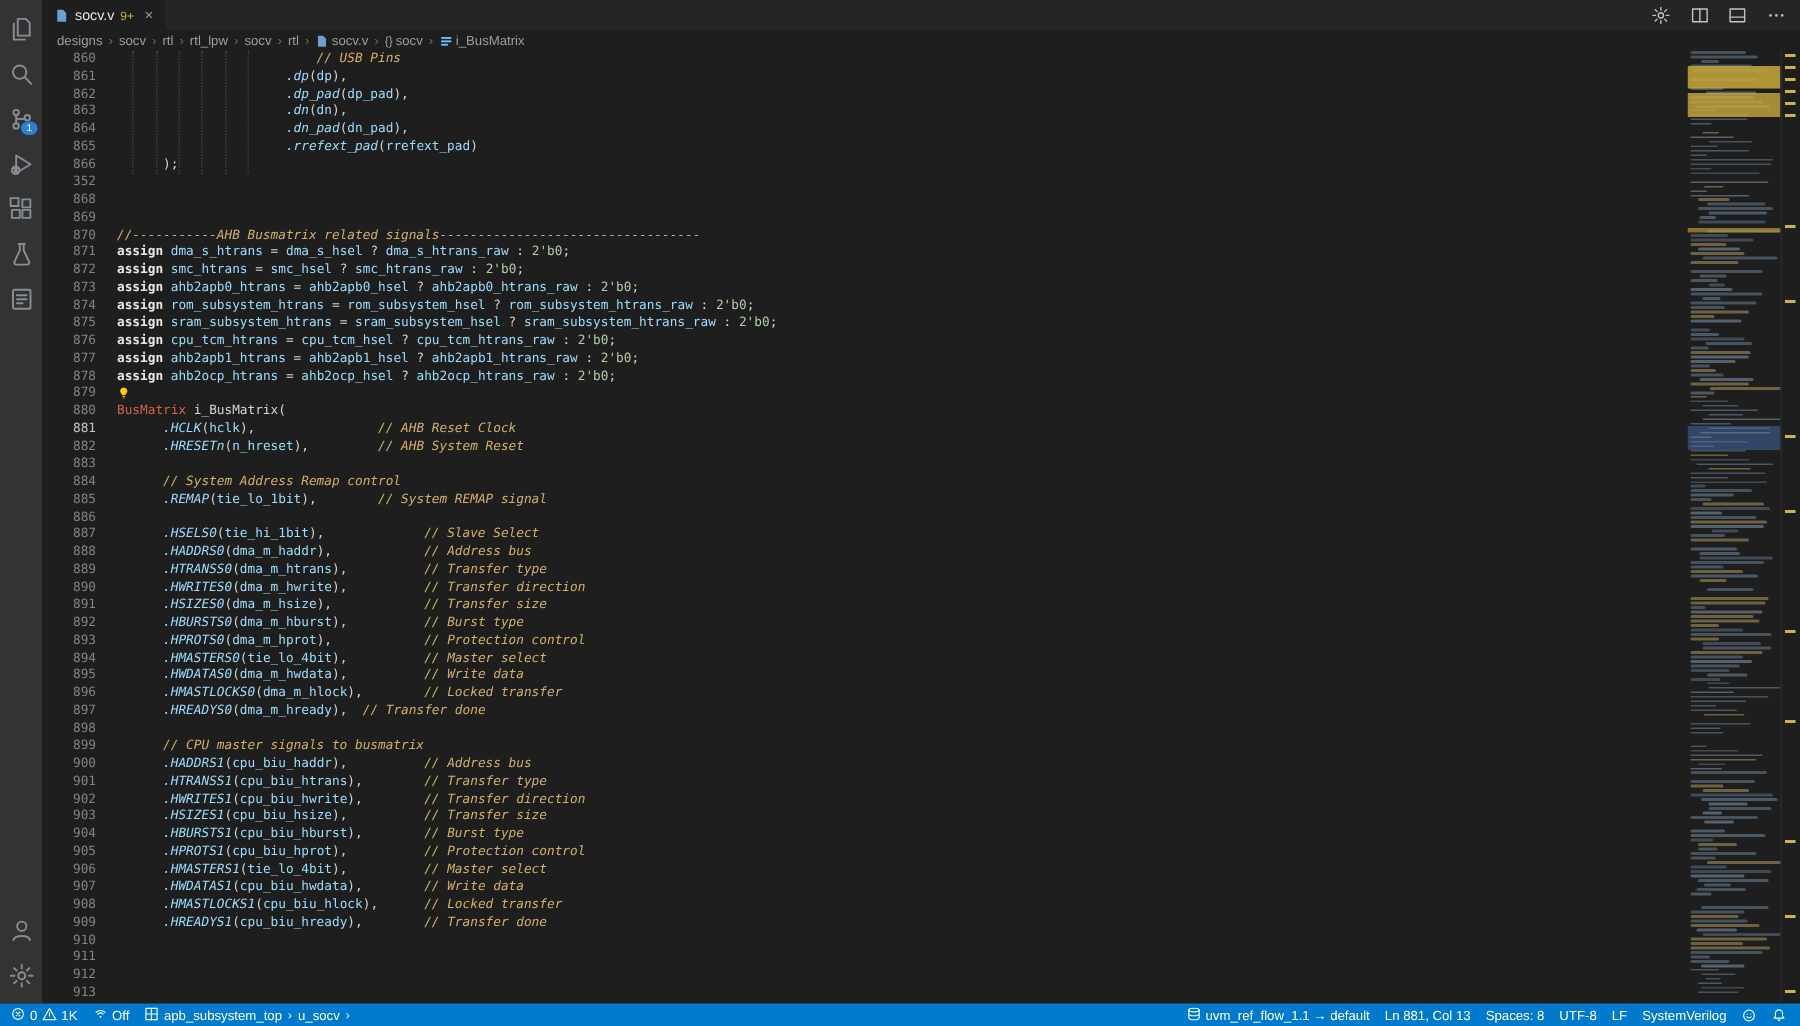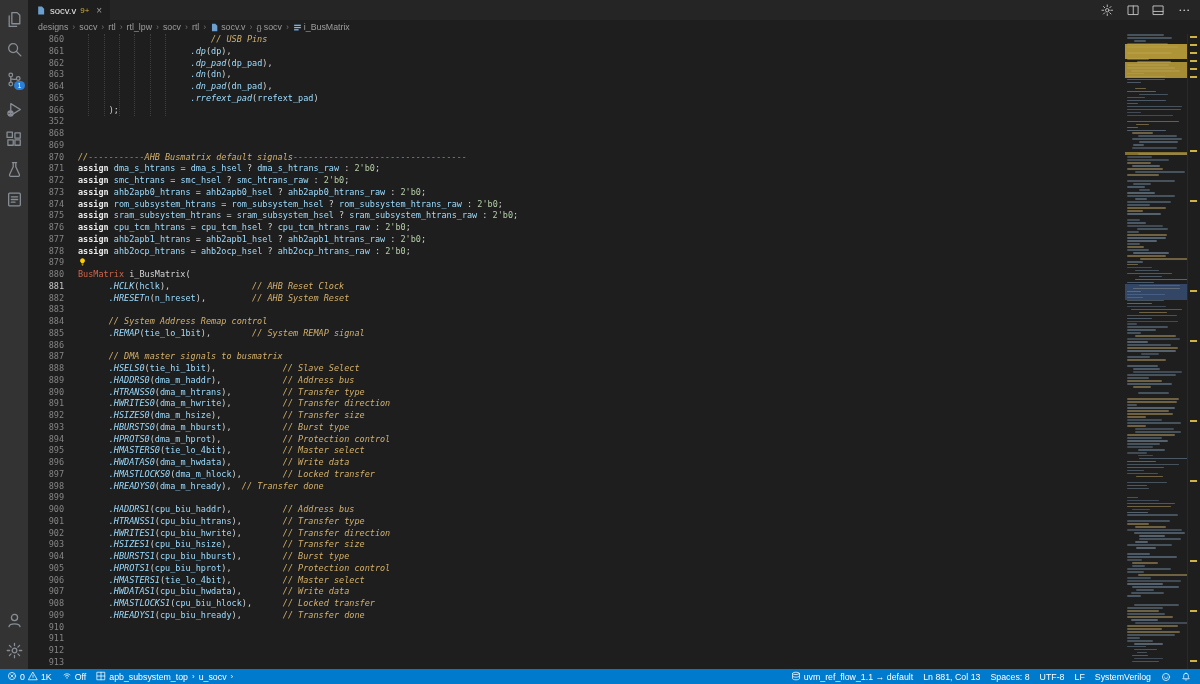--- a/index.html
+++ b/index.html
@@ -305,54 +305,54 @@
             <div class="row"><span class="cm">                          // USB Pins</span></div>
             <div class="row">                      <span class="port">.dp</span><span class="pu">(</span><span class="id">dp</span><span class="pu">)</span><span class="pu">,</span></div>
             <div class="row">                      <span class="port">.dp_pad</span><span class="pu">(</span><span class="id">dp_pad</span><span class="pu">)</span><span class="pu">,</span></div>
             <div class="row">                      <span class="port">.dn</span><span class="pu">(</span><span class="id">dn</span><span class="pu">)</span><span class="pu">,</span></div>
             <div class="row">                      <span class="port">.dn_pad</span><span class="pu">(</span><span class="id">dn_pad</span><span class="pu">)</span><span class="pu">,</span></div>
             <div class="row">                      <span class="port">.rrefext_pad</span><span class="pu">(</span><span class="id">rrefext_pad</span><span class="pu">)</span></div>
             <div class="row">      <span class="pu">)</span><span class="pu">;</span></div>
             <div class="row"></div>
             <div class="row"></div>
             <div class="row"></div>
-            <div class="row"><span class="cm">//-----------AHB Busmatrix default signals----------------------------------</span></div>
+            <div class="row"><span class="cm">//-----------AHB Busmatrix related signals----------------------------------</span></div>
             <div class="row"><span class="kw">assign</span> <span class="id">dma_s_htrans</span> <span class="pu">=</span> <span class="id">dma_s_hsel</span> <span class="pu">?</span> <span class="id">dma_s_htrans_raw</span> <span class="pu">:</span> <span class="num">2'b0</span><span class="pu">;</span></div>
             <div class="row"><span class="kw">assign</span> <span class="id">smc_htrans</span> <span class="pu">=</span> <span class="id">smc_hsel</span> <span class="pu">?</span> <span class="id">smc_htrans_raw</span> <span class="pu">:</span> <span class="num">2'b0</span><span class="pu">;</span></div>
             <div class="row"><span class="kw">assign</span> <span class="id">ahb2apb0_htrans</span> <span class="pu">=</span> <span class="id">ahb2apb0_hsel</span> <span class="pu">?</span> <span class="id">ahb2apb0_htrans_raw</span> <span class="pu">:</span> <span class="num">2'b0</span><span class="pu">;</span></div>
             <div class="row"><span class="kw">assign</span> <span class="id">rom_subsystem_htrans</span> <span class="pu">=</span> <span class="id">rom_subsystem_hsel</span> <span class="pu">?</span> <span class="id">rom_subsystem_htrans_raw</span> <span class="pu">:</span> <span class="num">2'b0</span><span class="pu">;</span></div>
             <div class="row"><span class="kw">assign</span> <span class="id">sram_subsystem_htrans</span> <span class="pu">=</span> <span class="id">sram_subsystem_hsel</span> <span class="pu">?</span> <span class="id">sram_subsystem_htrans_raw</span> <span class="pu">:</span> <span class="num">2'b0</span><span class="pu">;</span></div>
             <div class="row"><span class="kw">assign</span> <span class="id">cpu_tcm_htrans</span> <span class="pu">=</span> <span class="id">cpu_tcm_hsel</span> <span class="pu">?</span> <span class="id">cpu_tcm_htrans_raw</span> <span class="pu">:</span> <span class="num">2'b0</span><span class="pu">;</span></div>
             <div class="row"><span class="kw">assign</span> <span class="id">ahb2apb1_htrans</span> <span class="pu">=</span> <span class="id">ahb2apb1_hsel</span> <span class="pu">?</span> <span class="id">ahb2apb1_htrans_raw</span> <span class="pu">:</span> <span class="num">2'b0</span><span class="pu">;</span></div>
             <div class="row"><span class="kw">assign</span> <span class="id">ahb2ocp_htrans</span> <span class="pu">=</span> <span class="id">ahb2ocp_hsel</span> <span class="pu">?</span> <span class="id">ahb2ocp_htrans_raw</span> <span class="pu">:</span> <span class="num">2'b0</span><span class="pu">;</span></div>
             <div class="row"><span class="bulb"><svg viewBox="0 0 16 16">
                   <path d="M8 1.5a4.3 4.3 0 0 0-2.4 7.9c.4.3.7.8.7 1.3h3.4c0-.5.3-1 .7-1.3A4.3 4.3 0 0 0 8 1.5z" fill="#ffcc00"></path>
                   <rect x="6.3" y="11.5" width="3.4" height="1.2" rx=".5" fill="#e4b800"></rect>
                   <rect x="6.8" y="13.3" width="2.4" height="1" rx=".4" fill="#e4b800"></rect>
                 </svg></span></div>
             <div class="row"><span class="type">BusMatrix</span> <span class="pl">i_BusMatrix</span><span class="pu">(</span></div>
             <div class="row">      <span class="port">.HCLK</span><span class="pu">(</span><span class="id">hclk</span><span class="pu">)</span><span class="pu">,</span>                <span class="cm">// AHB Reset Clock</span></div>
             <div class="row">      <span class="port">.HRESETn</span><span class="pu">(</span><span class="id">n_hreset</span><span class="pu">)</span><span class="pu">,</span>         <span class="cm">// AHB System Reset</span></div>
             <div class="row"></div>
             <div class="row"><span class="cm">      // System Address Remap control</span></div>
             <div class="row">      <span class="port">.REMAP</span><span class="pu">(</span><span class="id">tie_lo_1bit</span><span class="pu">)</span><span class="pu">,</span>        <span class="cm">// System REMAP signal</span></div>
             <div class="row"></div>
-            <div class="row"><span class="cm">      // DMA master signals to busmatrix</span></div>
             <div class="row">      <span class="port">.HSELS0</span><span class="pu">(</span><span class="id">tie_hi_1bit</span><span class="pu">)</span><span class="pu">,</span>             <span class="cm">// Slave Select</span></div>
             <div class="row">      <span class="port">.HADDRS0</span><span class="pu">(</span><span class="id">dma_m_haddr</span><span class="pu">)</span><span class="pu">,</span>            <span class="cm">// Address bus</span></div>
             <div class="row">      <span class="port">.HTRANSS0</span><span class="pu">(</span><span class="id">dma_m_htrans</span><span class="pu">)</span><span class="pu">,</span>          <span class="cm">// Transfer type</span></div>
             <div class="row">      <span class="port">.HWRITES0</span><span class="pu">(</span><span class="id">dma_m_hwrite</span><span class="pu">)</span><span class="pu">,</span>          <span class="cm">// Transfer direction</span></div>
             <div class="row">      <span class="port">.HSIZES0</span><span class="pu">(</span><span class="id">dma_m_hsize</span><span class="pu">)</span><span class="pu">,</span>            <span class="cm">// Transfer size</span></div>
             <div class="row">      <span class="port">.HBURSTS0</span><span class="pu">(</span><span class="id">dma_m_hburst</span><span class="pu">)</span><span class="pu">,</span>          <span class="cm">// Burst type</span></div>
             <div class="row">      <span class="port">.HPROTS0</span><span class="pu">(</span><span class="id">dma_m_hprot</span><span class="pu">)</span><span class="pu">,</span>            <span class="cm">// Protection control</span></div>
             <div class="row">      <span class="port">.HMASTERS0</span><span class="pu">(</span><span class="id">tie_lo_4bit</span><span class="pu">)</span><span class="pu">,</span>          <span class="cm">// Master select</span></div>
             <div class="row">      <span class="port">.HWDATAS0</span><span class="pu">(</span><span class="id">dma_m_hwdata</span><span class="pu">)</span><span class="pu">,</span>          <span class="cm">// Write data</span></div>
             <div class="row">      <span class="port">.HMASTLOCKS0</span><span class="pu">(</span><span class="id">dma_m_hlock</span><span class="pu">)</span><span class="pu">,</span>        <span class="cm">// Locked transfer</span></div>
             <div class="row">      <span class="port">.HREADYS0</span><span class="pu">(</span><span class="id">dma_m_hready</span><span class="pu">)</span><span class="pu">,</span>  <span class="cm">// Transfer done</span></div>
             <div class="row"></div>
+            <div class="row"><span class="cm">      // CPU master signals to busmatrix</span></div>
             <div class="row">      <span class="port">.HADDRS1</span><span class="pu">(</span><span class="id">cpu_biu_haddr</span><span class="pu">)</span><span class="pu">,</span>          <span class="cm">// Address bus</span></div>
             <div class="row">      <span class="port">.HTRANSS1</span><span class="pu">(</span><span class="id">cpu_biu_htrans</span><span class="pu">)</span><span class="pu">,</span>        <span class="cm">// Transfer type</span></div>
             <div class="row">      <span class="port">.HWRITES1</span><span class="pu">(</span><span class="id">cpu_biu_hwrite</span><span class="pu">)</span><span class="pu">,</span>        <span class="cm">// Transfer direction</span></div>
             <div class="row">      <span class="port">.HSIZES1</span><span class="pu">(</span><span class="id">cpu_biu_hsize</span><span class="pu">)</span><span class="pu">,</span>          <span class="cm">// Transfer size</span></div>
             <div class="row">      <span class="port">.HBURSTS1</span><span class="pu">(</span><span class="id">cpu_biu_hburst</span><span class="pu">)</span><span class="pu">,</span>        <span class="cm">// Burst type</span></div>
             <div class="row">      <span class="port">.HPROTS1</span><span class="pu">(</span><span class="id">cpu_biu_hprot</span><span class="pu">)</span><span class="pu">,</span>          <span class="cm">// Protection control</span></div>
             <div class="row">      <span class="port">.HMASTERS1</span><span class="pu">(</span><span class="id">tie_lo_4bit</span><span class="pu">)</span><span class="pu">,</span>          <span class="cm">// Master select</span></div>
             <div class="row">      <span class="port">.HWDATAS1</span><span class="pu">(</span><span class="id">cpu_biu_hwdata</span><span class="pu">)</span><span class="pu">,</span>        <span class="cm">// Write data</span></div>
             <div class="row">      <span class="port">.HMASTLOCKS1</span><span class="pu">(</span><span class="id">cpu_biu_hlock</span><span class="pu">)</span><span class="pu">,</span>      <span class="cm">// Locked transfer</span></div>
             <div class="row">      <span class="port">.HREADYS1</span><span class="pu">(</span><span class="id">cpu_biu_hready</span><span class="pu">)</span><span class="pu">,</span>        <span class="cm">// Transfer done</span></div>

